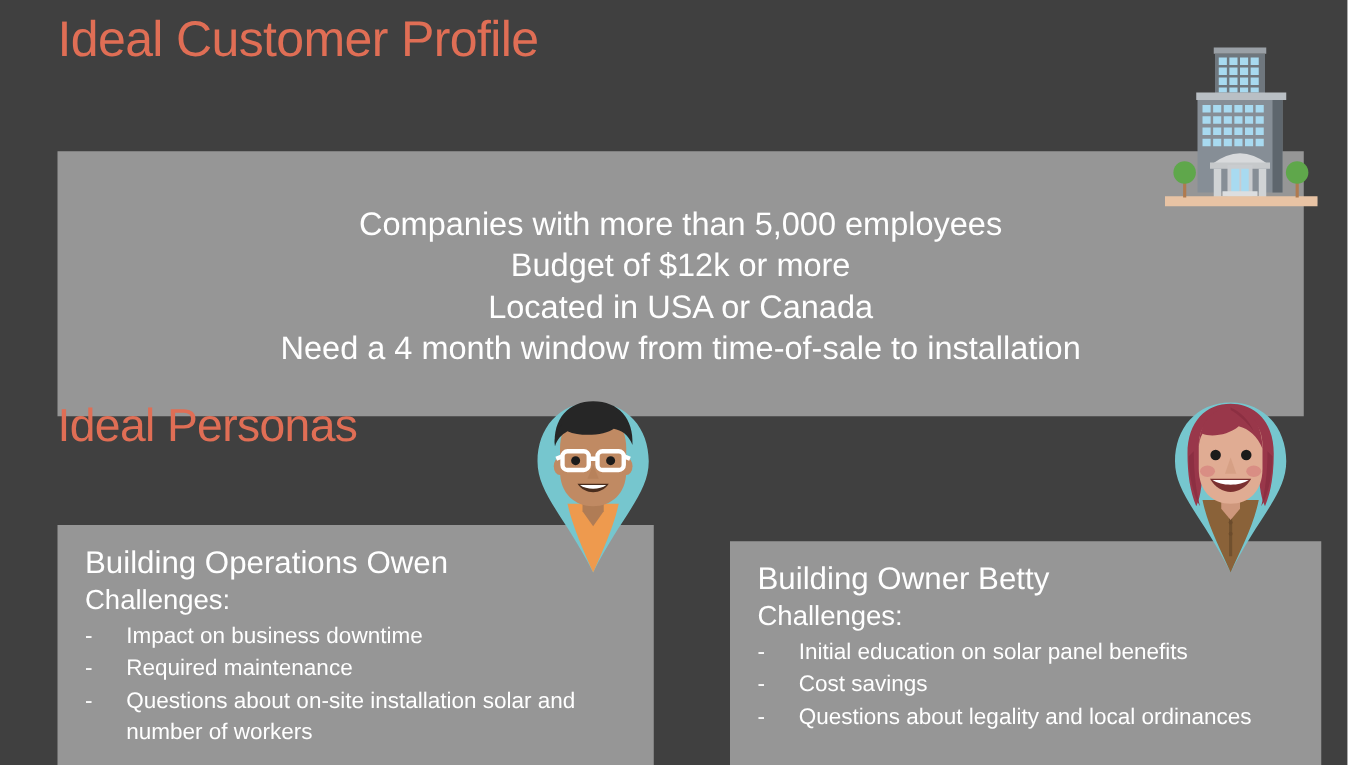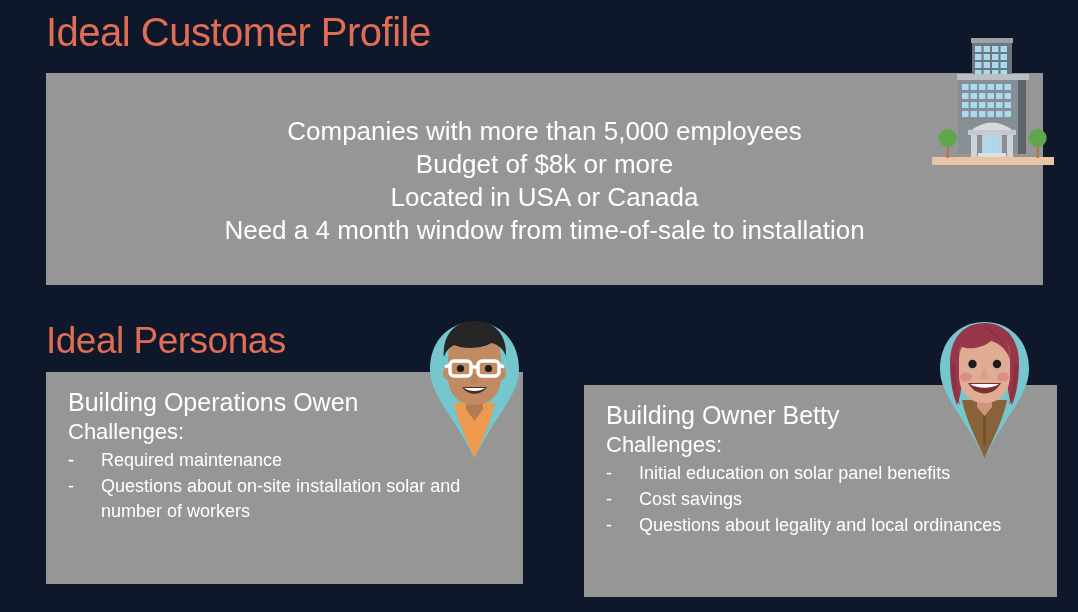--- a/index.html
+++ b/index.html
@@ -12,21 +12,21 @@
     width: 1078px;
     height: 612px;
     position: relative;
     overflow: hidden;
     font-family: "Liberation Sans", sans-serif;
     -webkit-font-smoothing: antialiased;
   }
   .slide {
     position: absolute;
     inset: 0;
-    background: #0f172a;
+    background: #404040;
   }
 
   
   .heading {
     position: absolute;
     color: #E06E55;
     font-weight: 400;
     letter-spacing: -0.5px;
     white-space: nowrap;
   }
@@ -41,20 +41,21 @@
     top: 318px;
     font-size: 37px;
     line-height: 46px;
   }
 
   
   .panel {
     position: absolute;
     background: #969696;
     box-sizing: border-box;
+    margin-top: 48px;
   }
   #icp-panel {
     left: 46px;
     top: 73px;
     width: 997px;
     height: 212px;
   }
   #persona-panel-left {
     left: 46px;
     top: 372px;
@@ -148,21 +149,21 @@
 </head>
 <body>
 
 <div class="slide">
 
   <div class="heading" id="title-icp">Ideal Customer Profile</div>
 
   <div class="panel" id="icp-panel">
     <div id="icp-criteria">
       <span class="crit-line">Companies with more than 5,000 employees</span>
-      <span class="crit-line">Budget of $8k or more</span>
+      <span class="crit-line">Budget of $12k or more</span>
       <span class="crit-line">Located in USA or Canada</span>
       <span class="crit-line">Need a 4 month window from time-of-sale to installation</span>
     </div>
   </div>
 
   <div id="building-illustration">
     <svg viewBox="0 0 160 160" xmlns="http://www.w3.org/2000/svg">
 
       <rect x="24" y="144" width="122" height="5" fill="#7e7e7e" opacity="0.45"></rect>
 
@@ -242,20 +243,21 @@
 
   <div class="heading" id="title-personas">Ideal Personas</div>
 
   <div class="panel" id="persona-panel-left">
     <div class="persona-body">
       <div class="persona-name">Building Operations Owen</div>
       <div class="persona-sub">Challenges:</div>
       <ul class="challenge-list">
         <li class="challenge-item">
           <span class="dash">-</span>
+          <span>Impact on business downtime</span>
         </li>
         <li class="challenge-item">
           <span class="dash">-</span>
           <span>Required maintenance</span>
         </li>
         <li class="challenge-item">
           <span class="dash">-</span>
           <span>Questions about on-site installation solar and number of workers</span>
         </li>
       </ul>

